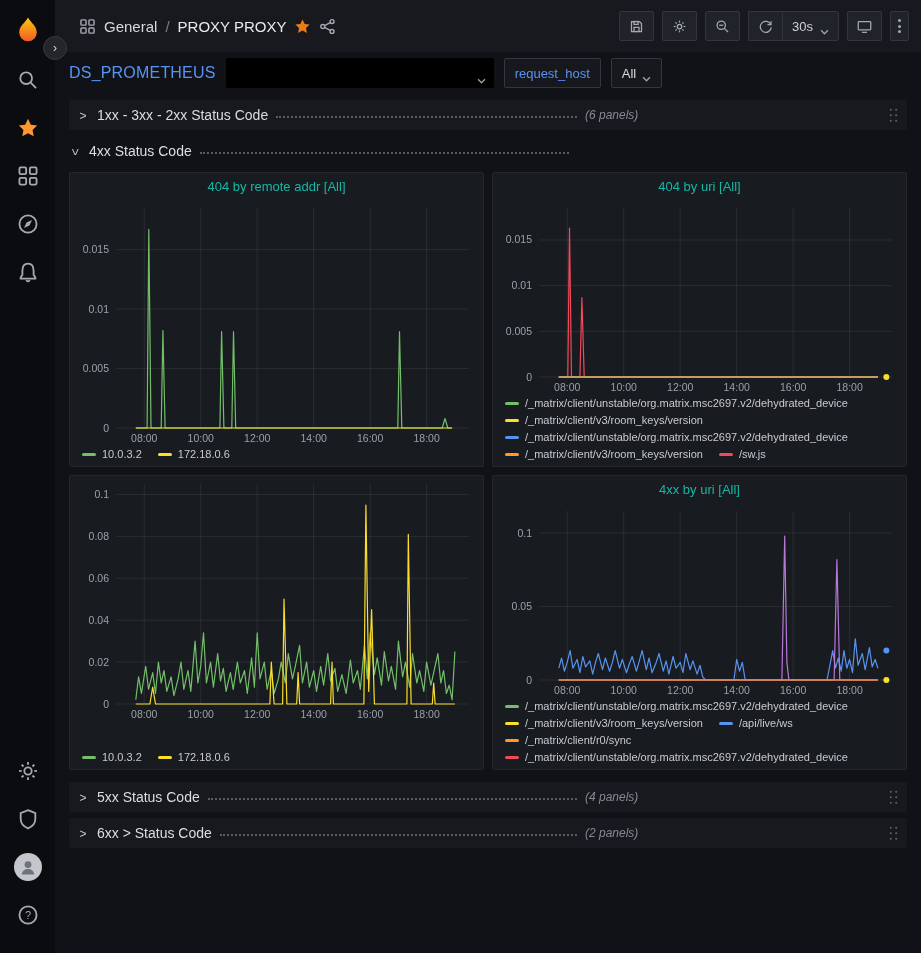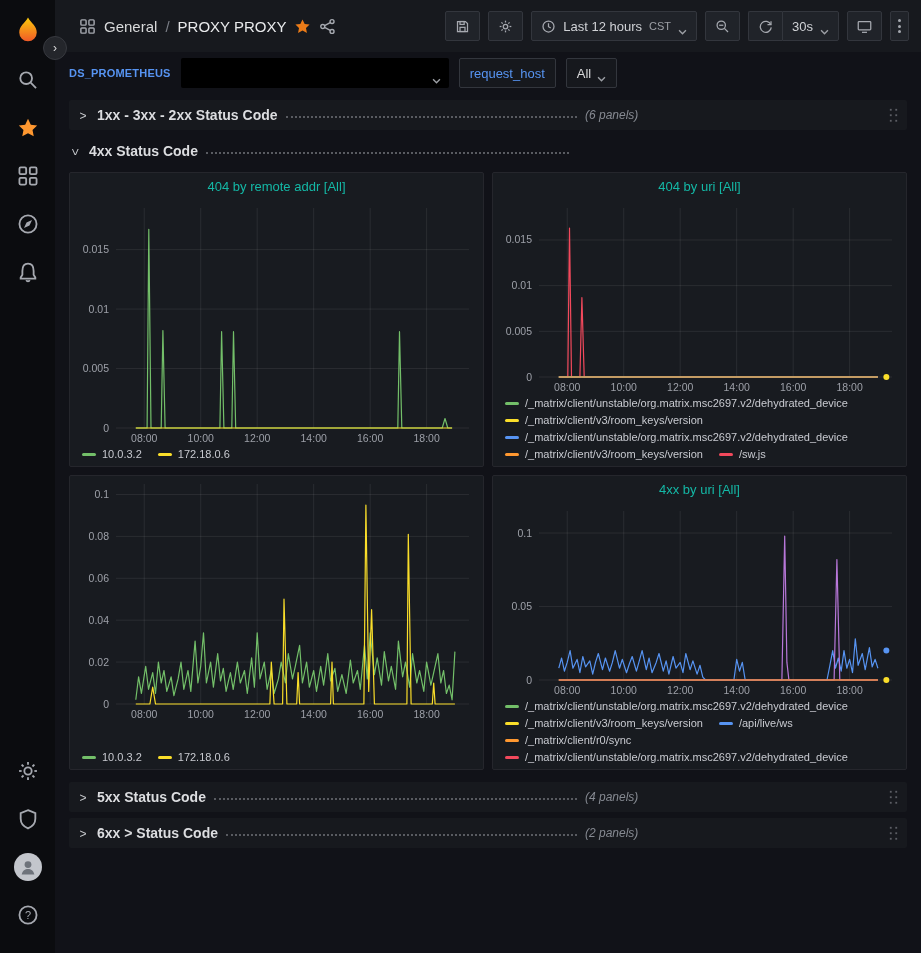--- a/index.html
+++ b/index.html
@@ -34,38 +34,38 @@
     display:flex; align-items:center; gap:7px; padding:0 9px; cursor:pointer; font-size:13px; color:#d0d2d6; }
   .tb-btn svg { width:15px; height:15px; }
   .tz { font-size:11px; color:#9da0a6; }
   .btn-group { display:flex; }
   .btn-group .tb-btn:first-child { border-right:none; border-radius:2px 0 0 2px; }
   .btn-group .tb-btn:last-child { border-radius:0 2px 2px 0; }
   .kebab { flex-direction:column; gap:2.5px; padding:0 7px; justify-content:center; }
   .kebab i { width:3px; height:3px; border-radius:50%; background:#a6a9b0; }
 
   .submenu { height:42px; display:flex; align-items:center; gap:10px; padding:0 14px; flex-shrink:0; }
-  .ds-label { color:#5794f2; font-size:11px; font-weight:700; letter-spacing:.2px; cursor:pointer; }
+  .ds-label { color:#5794f2; font-size:16px; font-weight:400; letter-spacing:.2px; cursor:pointer; }
   .ds-select { width:268px; height:30px; background:#000; border-radius:2px; display:flex;
     align-items:center; justify-content:flex-end; padding:0 8px; cursor:pointer; }
   .pill { height:30px; border:1px solid #33363d; border-radius:2px; display:flex; align-items:center;
     gap:6px; padding:4px 10px; font-size:13px; cursor:pointer; background:#16181d; }
   .pill.label { color:#5794f2; font-weight:500; }
   .caret { width:9px; height:6px; }
   .caret svg { width:9px; height:6px; stroke:#9da0a6; fill:none; stroke-width:1.6; }
 
   
   .dash { flex:1; padding:6px 14px 0; overflow:hidden; }
   .dash-row { height:30px; display:flex; align-items:center; gap:8px; margin-bottom:6px;
     border-radius:2px; cursor:pointer; }
   .dash-row.collapsed { background:#17191e; padding:0 8px; }
   .dash-row .chev { color:#c7c9cd; font-size:12px; width:12px; text-align:center; display:inline-block; }
   .dash-row.expanded .chev { transform:rotate(90deg); }
   .row-left { display:flex; align-items:flex-end; width:500px; gap:8px; }
-  .row-title { font-size:14px; font-weight:700; color:#dcdde0; white-space:nowrap; }
+  .row-title { font-size:14px; font-weight:400; color:#dcdde0; white-space:nowrap; }
   .row-dots { flex:1; border-bottom:2px dotted #595b61; margin-bottom:5px; }
   .row-count { font-size:12px; font-style:italic; color:#868a92; }
   .row-handle { margin-left:auto; width:11px; height:17px;
     background-image:radial-gradient(circle,#5c5e64 1.2px,transparent 1.3px); background-size:5.5px 5.5px; cursor:grab; }
 
   .panel-grid { display:grid; grid-template-columns:1fr 1fr; gap:8px; margin-bottom:12px; }
   .panel { height:295px; background:#181b20; border:1px solid #25262c; border-radius:2px;
     display:flex; flex-direction:column; overflow:hidden; }
   .panel-title { height:27px; display:flex; align-items:center; justify-content:center;
     font-size:13px; font-weight:500; color:#14b8a6; cursor:pointer; flex-shrink:0; }
@@ -208,31 +208,20 @@
               <circle cx="9" cy="9" r="2.7"></circle>
               <line x1="13.8" y1="9" x2="16" y2="9"></line>
               <line x1="12.4" y1="12.4" x2="13.9" y2="13.9"></line>
               <line x1="9" y1="13.8" x2="9" y2="16"></line>
               <line x1="5.6" y1="12.4" x2="4.1" y2="13.9"></line>
               <line x1="4.2" y1="9" x2="2" y2="9"></line>
               <line x1="5.6" y1="5.6" x2="4.1" y2="4.1"></line>
               <line x1="9" y1="4.2" x2="9" y2="2"></line>
               <line x1="12.4" y1="5.6" x2="13.9" y2="4.1"></line>
             </svg>
-        </div>
-        <div class="tb-btn">
-          <svg viewBox="0 0 18 18">
-              <circle cx="9" cy="9" r="6.6"></circle>
-              <path d="M9 5.2v4l2.7 1.6"></path>
-            </svg>
-          <span>Last 12 hours</span>
-          <span class="tz">CST</span>
-          <span class="caret"><svg viewBox="0 0 10 7">
-                <path d="M1 1.5 5 5.5 9 1.5"></path>
-              </svg></span>
         </div>
         <div class="tb-btn">
           <svg viewBox="0 0 18 18">
               <circle cx="7.5" cy="7.5" r="5"></circle>
               <line x1="5" y1="7.5" x2="10" y2="7.5"></line>
               <line x1="11.3" y1="11.3" x2="15.6" y2="15.6"></line>
             </svg>
         </div>
         <div class="btn-group">
           <div class="tb-btn">

